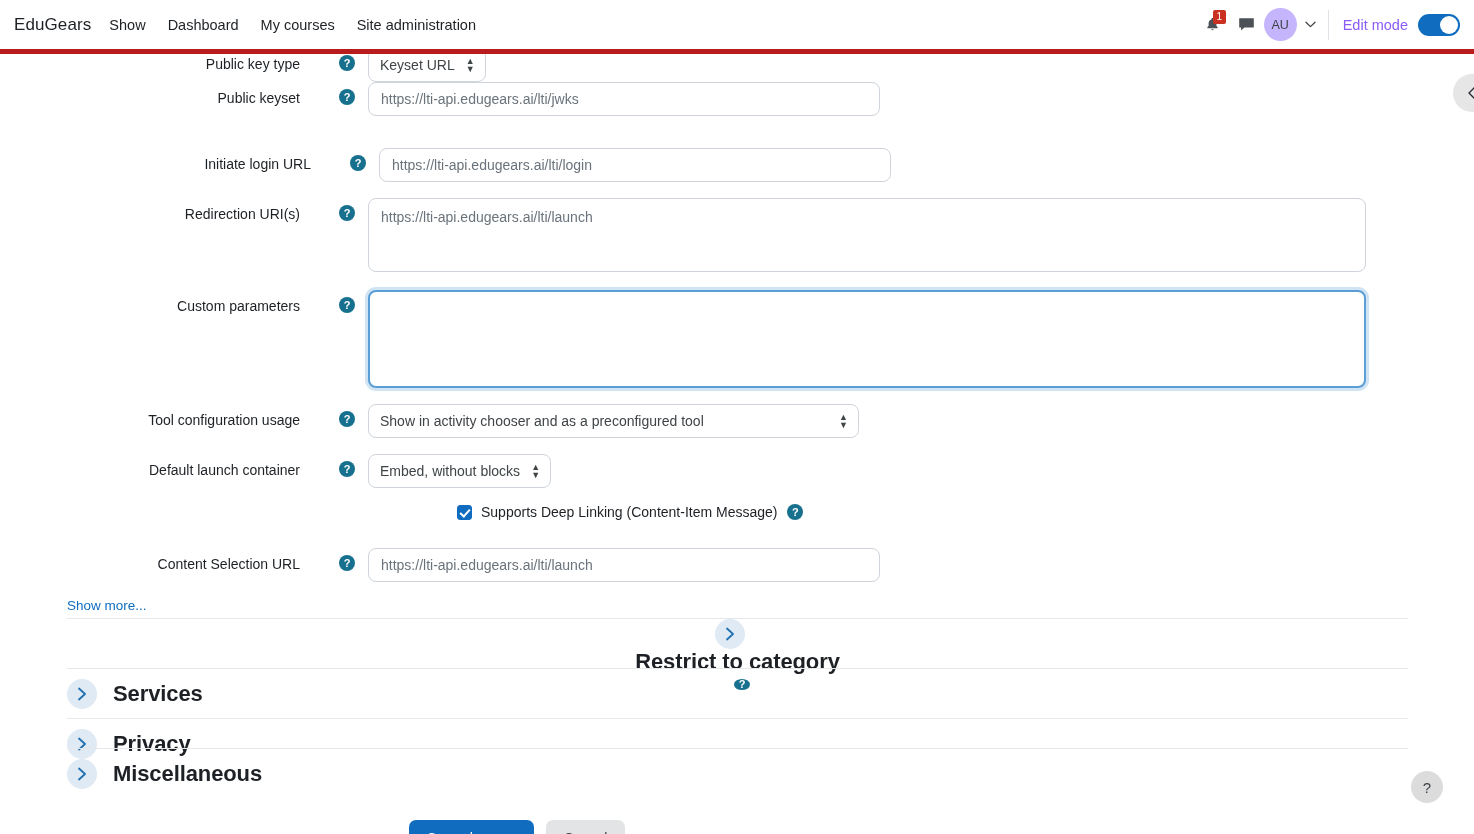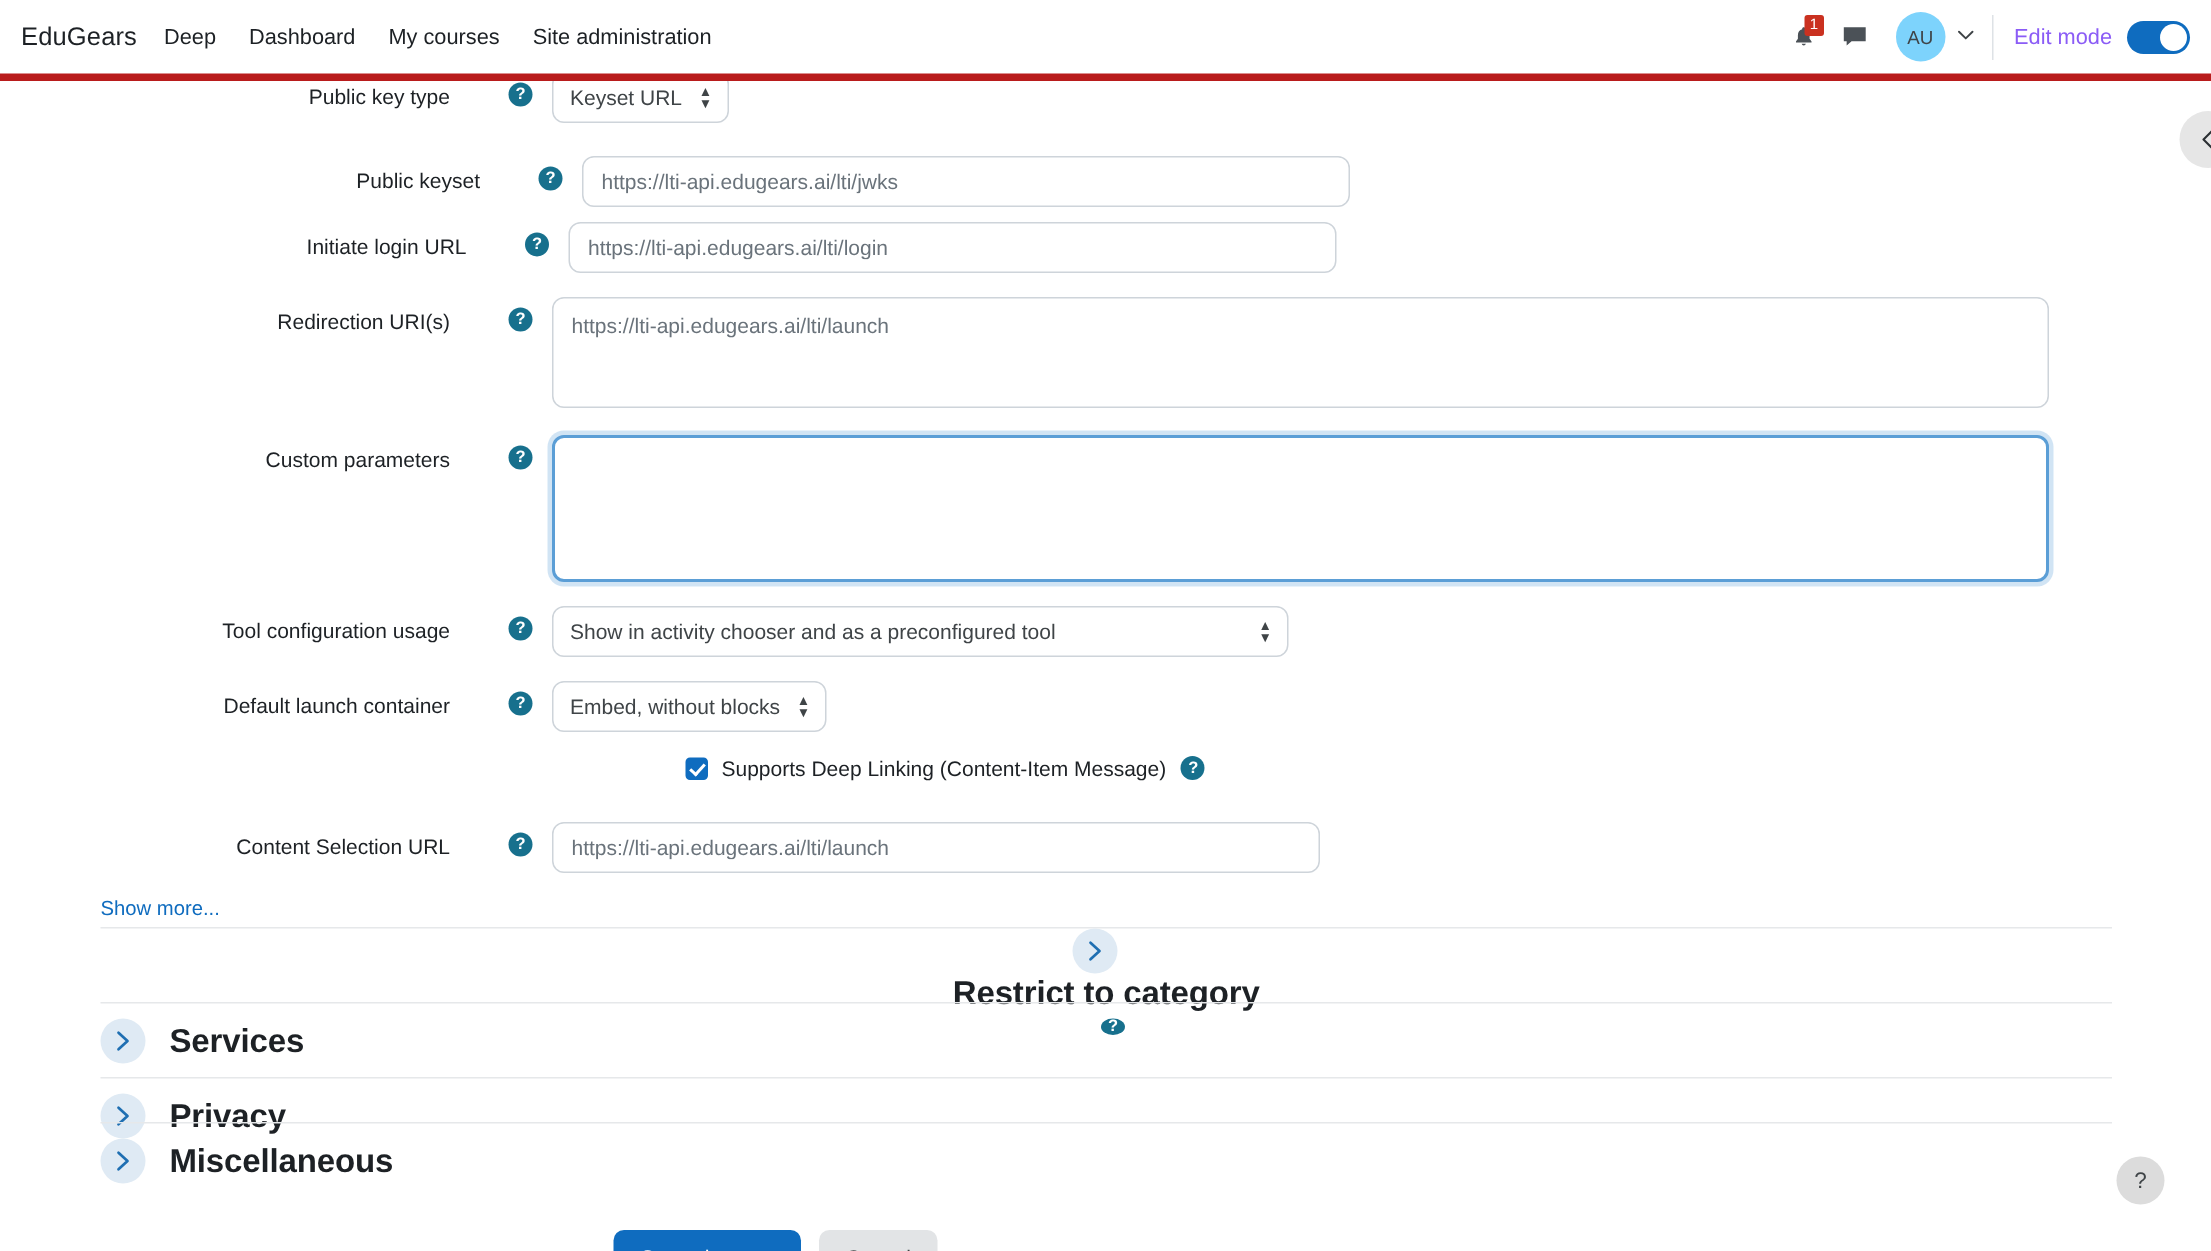--- a/index.html
+++ b/index.html
@@ -46,23 +46,23 @@
   .badge {
     position: absolute; top: 2px; left: 17px;
     background: #ca3120; color: #fff;
     font-size: 10px; line-height: 13px;
     min-width: 13px; height: 14px; text-align: center;
     border-radius: 2px; padding: 0 2px;
     font-family: "Liberation Sans", sans-serif;
   }
   .avatar {
     width: 33px; height: 33px; border-radius: 50%;
-    background: #7dd3fc; color: #3f4447;
-    display: flex; align-items: center; justify-content: center;
-    font-size: 12.5px; margin-left: 10px; cursor: pointer;
+    background: #c4b5fd; color: #3f4447;
+    display: flex; align-items: center; justify-content: center;
+    font-size: 12.5px; cursor: pointer;
   }
   .caret {
     margin-left: 8px; margin-right: 6px; cursor: pointer;
     color: #3f4447; font-size: 11px; line-height: 1;
   }
   .nav-sep {
     width: 1px; height: 30px; background: #dee2e6;
     margin: 0 14px 0 6px;
   }
   .edit-mode-label {
@@ -245,21 +245,21 @@
         <div class="sel">
           <span>Keyset URL</span>
           <span class="arrows">
               <span>▲</span>
               <span>▼</span>
             </span>
         </div>
       </div>
     </div>
 
-    <div class="form-row" style="top:104px;padding-left:20px;">
+    <div class="form-row" style="top:82px;">
       <div class="form-label">Public keyset</div>
       <div class="help-col">
         <div class="help-icon">?</div>
       </div>
       <div class="field-col">
         <input class="txt-input" value="https://lti-api.edugears.ai/lti/jwks" style="">
       </div>
     </div>
 
     <div class="form-row" style="top:148px;padding-left:11px;">
@@ -391,21 +391,21 @@
         <path d="M7.5 1.5 L2 7 L7.5 12.5" fill="none" stroke="#2b2f33" stroke-width="1.4" stroke-linecap="round" stroke-linejoin="round"></path>
       </svg>
   </div>
 
   <div class="help-fab">?</div>
 </div>
 
 <div class="navbar">
   <div class="brand">EduGears</div>
   <div class="nav-links">
-    <a class="nav-link">Deep</a>
+    <a class="nav-link">Show</a>
     <a class="nav-link">Dashboard</a>
     <a class="nav-link">My courses</a>
     <a class="nav-link">Site administration</a>
   </div>
   <div class="nav-right">
     <div class="icon-btn">
       <span class="bell">
         <svg width="15" height="16" viewBox="0 0 15 16">
             <path d="M7.5 1.1c-.6 0-1.05.45-1.05 1v.45C4.7 2.95 3.6 4.45 3.6 6.25v2.6L2.3 10.6v.75h10.4v-.75l-1.3-1.75v-2.6c0-1.8-1.1-3.3-2.85-3.7v-.45c0-.55-.45-1-1.05-1z" fill="#4b5157"></path>
             <path d="M6.1 12.2a1.45 1.45 0 0 0 2.8 0z" fill="#4b5157"></path>

